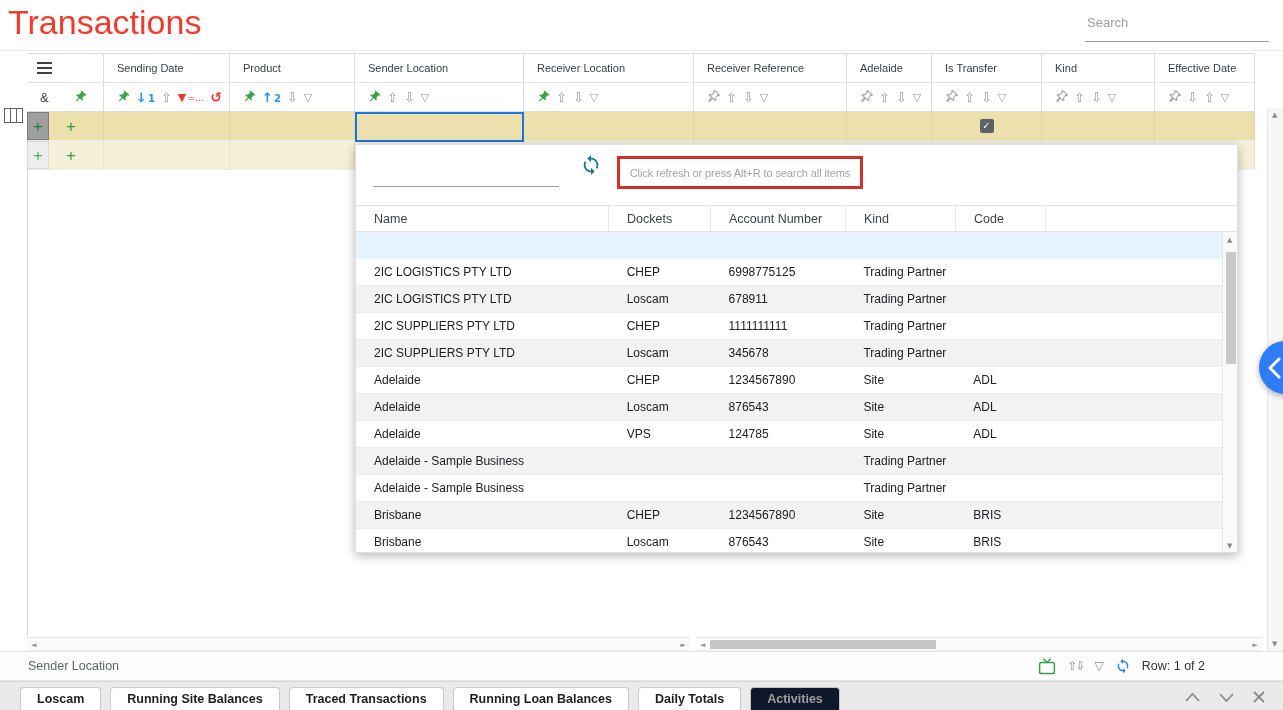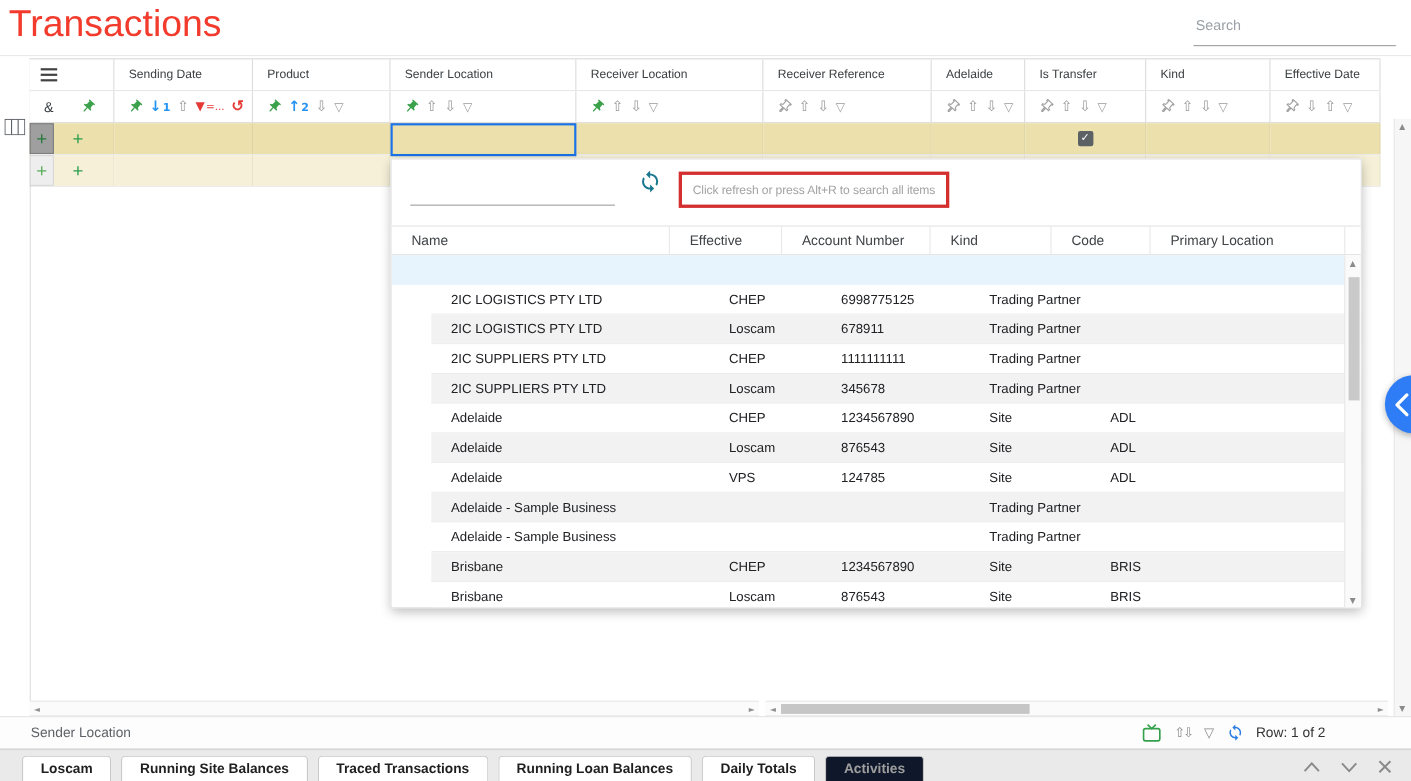--- a/index.html
+++ b/index.html
@@ -60,21 +60,21 @@
   .popup{position:absolute;left:355px;top:144px;width:883px;height:409px;background:#fff;border:1px solid #e0e0e0;
          box-shadow:0 3px 10px rgba(0,0,0,0.28);z-index:10;overflow:hidden;}
   .psearch{position:absolute;left:17px;top:18px;width:186px;height:24px;}
   .psearch input{width:100%;height:100%;border:none;border-bottom:1px solid #9e9e9e;outline:none;background:transparent;font:13px "Liberation Sans",sans-serif;}
   .psync{position:absolute;left:224px;top:9px;cursor:pointer;}
   .redbox{position:absolute;left:261px;top:11px;width:246px;height:33px;border:3px solid #d32f2f;display:flex;align-items:center;justify-content:center;overflow:hidden;}
   .redbox span{font-size:11px;color:#a3a3a3;white-space:nowrap;letter-spacing:-0.1px;}
   .phead{position:absolute;left:0;top:60px;width:883px;height:27px;border-top:1px solid #e3e3e3;border-bottom:1px solid #e3e3e3;display:flex;background:#fff;}
   .ph-cell{height:100%;display:flex;align-items:center;padding-left:18px;border-right:1px solid #e8e8e8;font-size:12.5px;color:#3f4346;white-space:nowrap;overflow:hidden;}
   .prow-sel{position:absolute;left:0;top:87px;width:866px;height:27px;background:#e7f3fd;cursor:pointer;}
-  .prows{position:absolute;left:0;top:114px;width:866px;height:295px;overflow:hidden;margin-left:36px;}
+  .prows{position:absolute;left:0;top:114px;width:866px;height:295px;overflow:hidden;}
   .prow{height:27px;display:flex;border-bottom:1px solid #ededed;background:#fff;cursor:pointer;}
   .prow.even{background:#f2f2f2;}
   .p-cell{height:100%;display:flex;align-items:center;padding-left:18px;font-size:12px;color:#202124;white-space:nowrap;overflow:hidden;}
   .pscroll{position:absolute;left:866px;top:87px;width:17px;height:322px;background:#fafafa;border-left:1px solid #e6e6e6;}
   .pscroll .sup{position:absolute;left:4px;top:4px;font-size:7px;color:#8a8a8a;font-family:"DejaVu Sans",sans-serif;cursor:pointer;}
   .pscroll .sdown{position:absolute;left:4px;bottom:4px;font-size:7px;color:#8a8a8a;font-family:"DejaVu Sans",sans-serif;cursor:pointer;}
   .pscroll .thumb{position:absolute;left:3px;top:20px;width:10px;height:112px;background:#c9c9c9;cursor:grab;}
 
   
   .vscroll{position:absolute;left:1267px;top:108px;width:16px;height:543px;background:#f6f6f6;border-left:1px solid #e8e8e8;}
@@ -291,25 +291,24 @@
       <input type="text" value="" style="">
     </div>
     <svg class="psync" width="22" height="22" viewBox="0 0 24 24">
       <path fill="#19788f" d="M12 4V1L8 5l4 4V6c3.31 0 6 2.69 6 6 0 1.01-.25 1.97-.7 2.8l1.46 1.46A7.93 7.93 0 0 0 20 12c0-4.42-3.58-8-8-8zm0 14c-3.31 0-6-2.69-6-6 0-1.01.25-1.97.7-2.8L5.24 7.74A7.93 7.93 0 0 0 4 12c0 4.42 3.58 8 8 8v3l4-4-4-4v3z"></path>
     </svg>
     <div class="redbox">
       <span>Click refresh or press Alt+R to search all items</span>
     </div>
     <div class="phead" id="popup-head">
         <div class="ph-cell" style="width: 253px;">Name</div>
-        <div class="ph-cell" style="width: 102px;">Effective</div>
+        <div class="ph-cell" style="width: 102px;">Dockets</div>
         <div class="ph-cell" style="width: 135px;">Account Number</div>
         <div class="ph-cell" style="width: 110px;">Kind</div>
         <div class="ph-cell" style="width: 90px;">Code</div>
-        <div class="ph-cell" style="width: 177px;">Primary Location</div>
       </div>
     <div class="prow-sel"></div>
     <div class="prows" id="popup-rows">
         <div class="prow">
           <div class="p-cell" style="width: 253px;">2IC LOGISTICS PTY LTD</div>
           <div class="p-cell" style="width: 102px;">CHEP</div>
           <div class="p-cell" style="width: 135px;">6998775125</div>
           <div class="p-cell" style="width: 110px;">Trading Partner</div>
           <div class="p-cell" style="width: 90px;"></div>
           <div class="p-cell" style="width: 177px;"></div>

